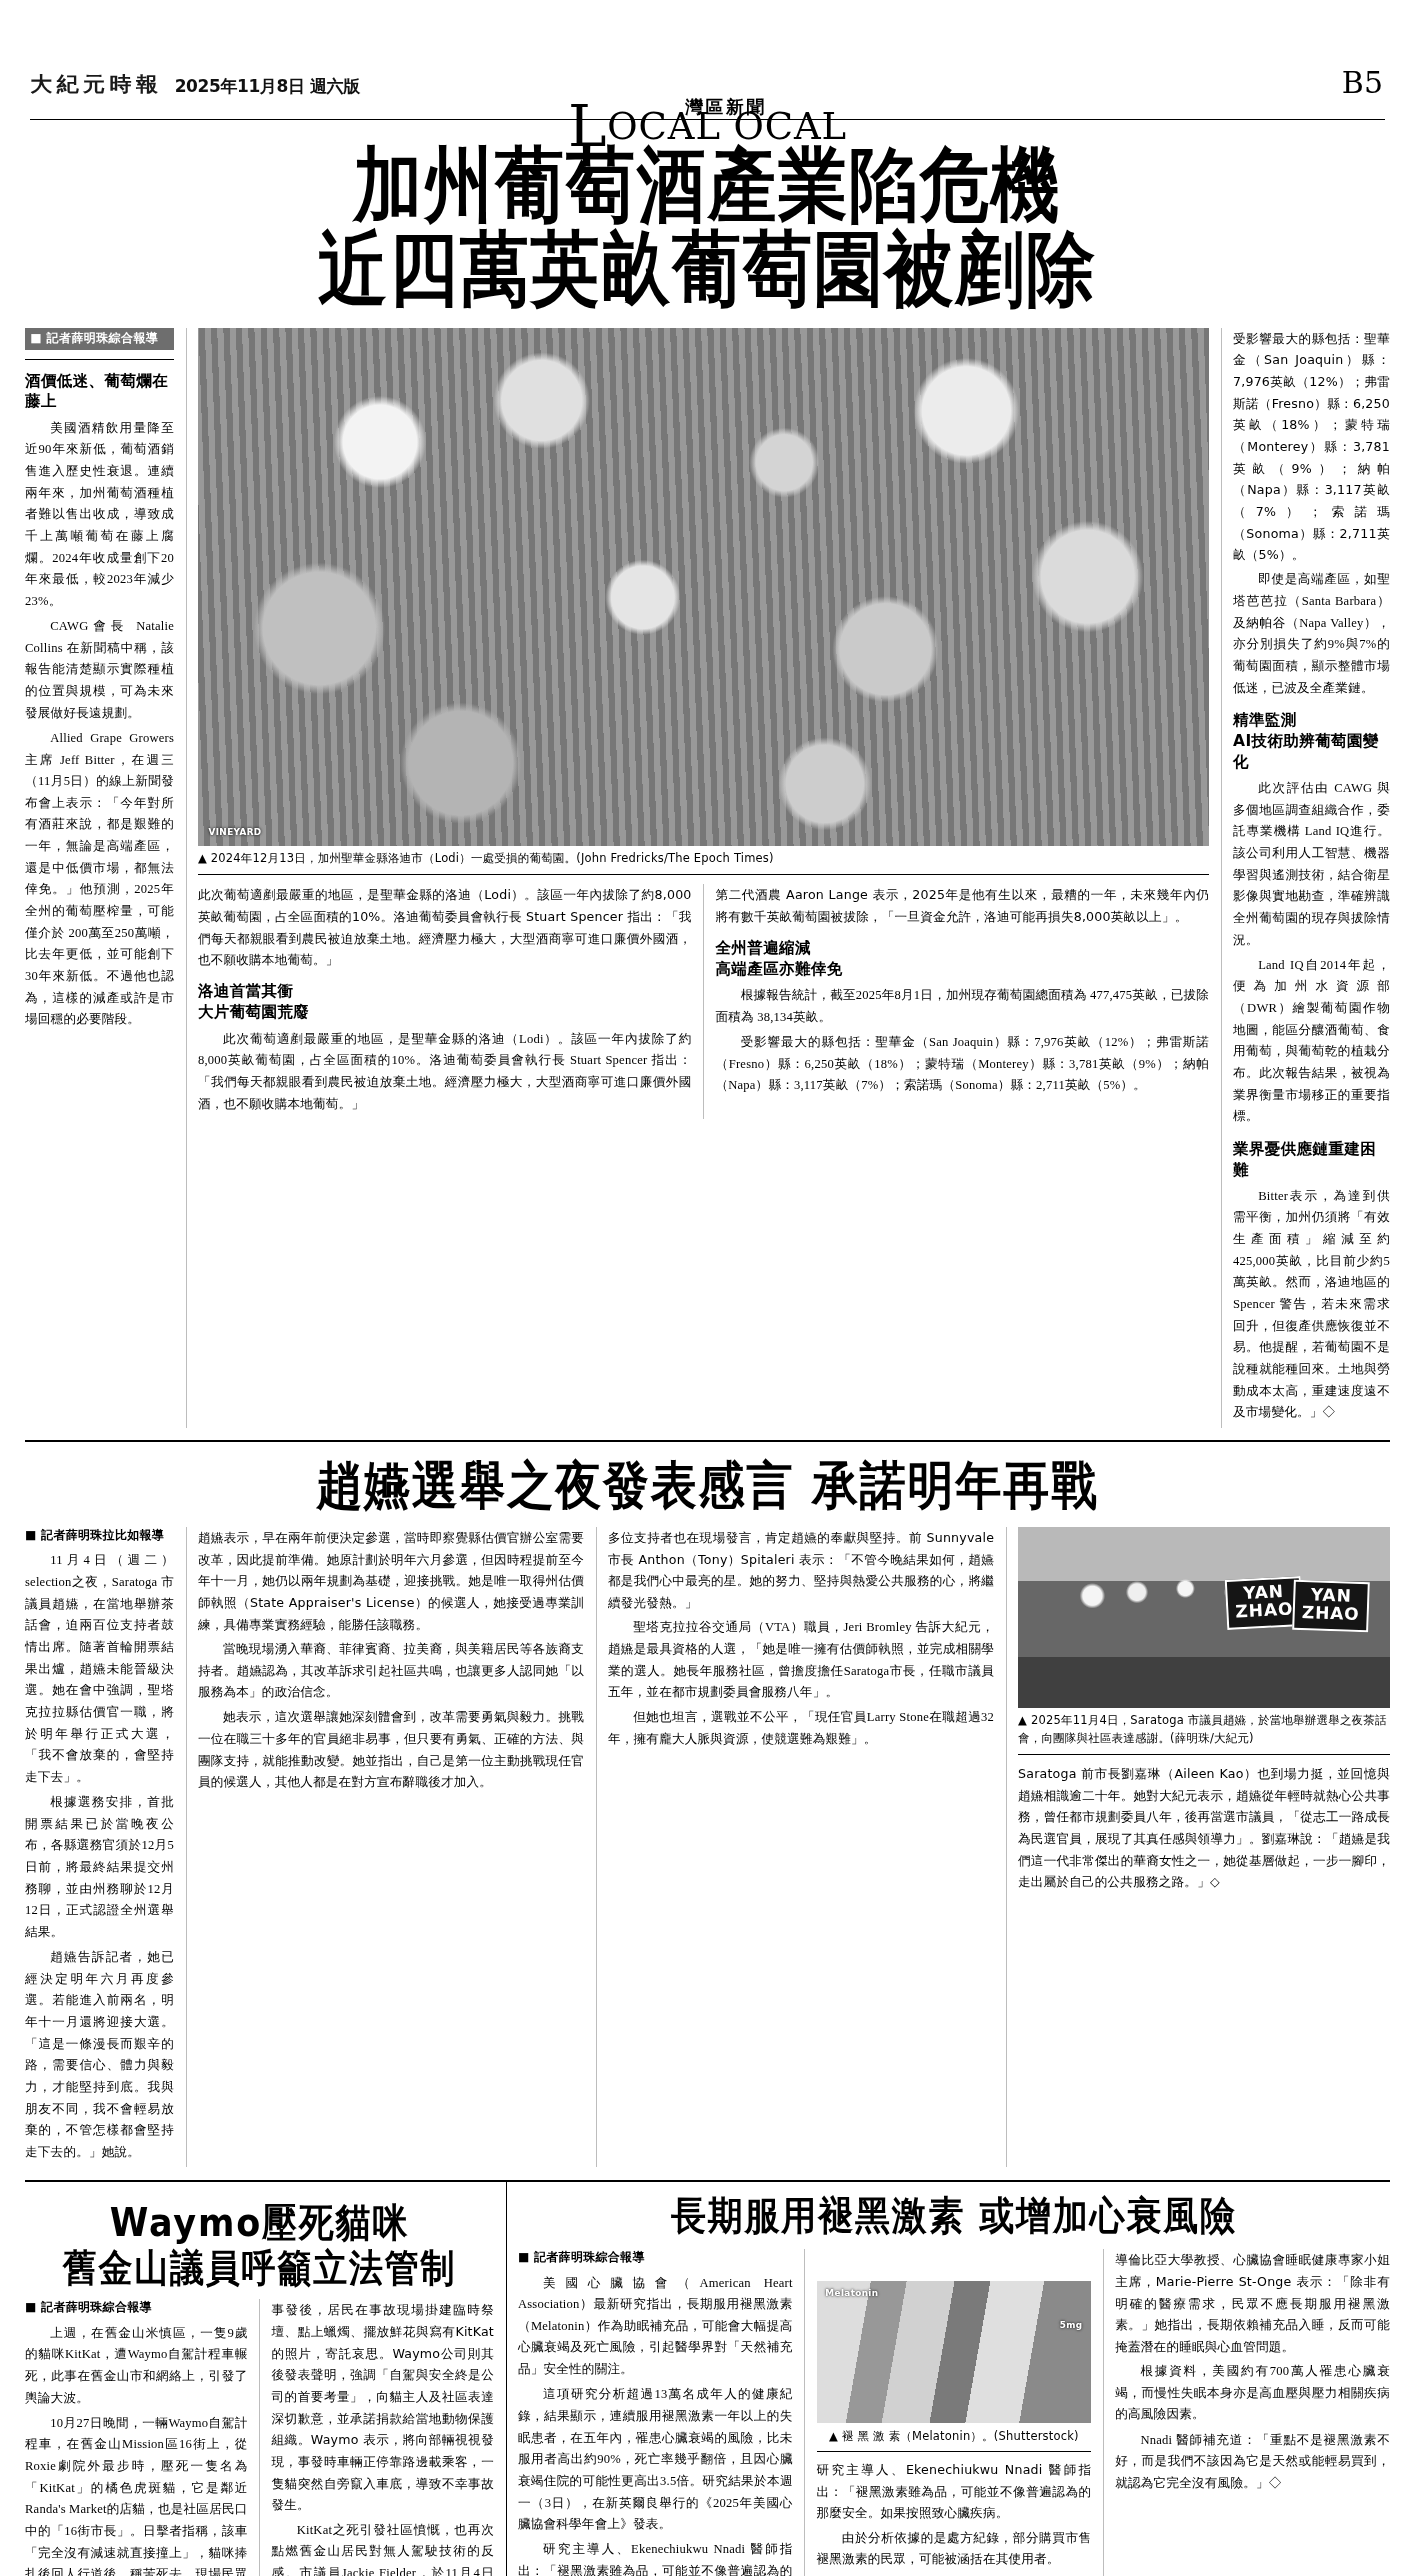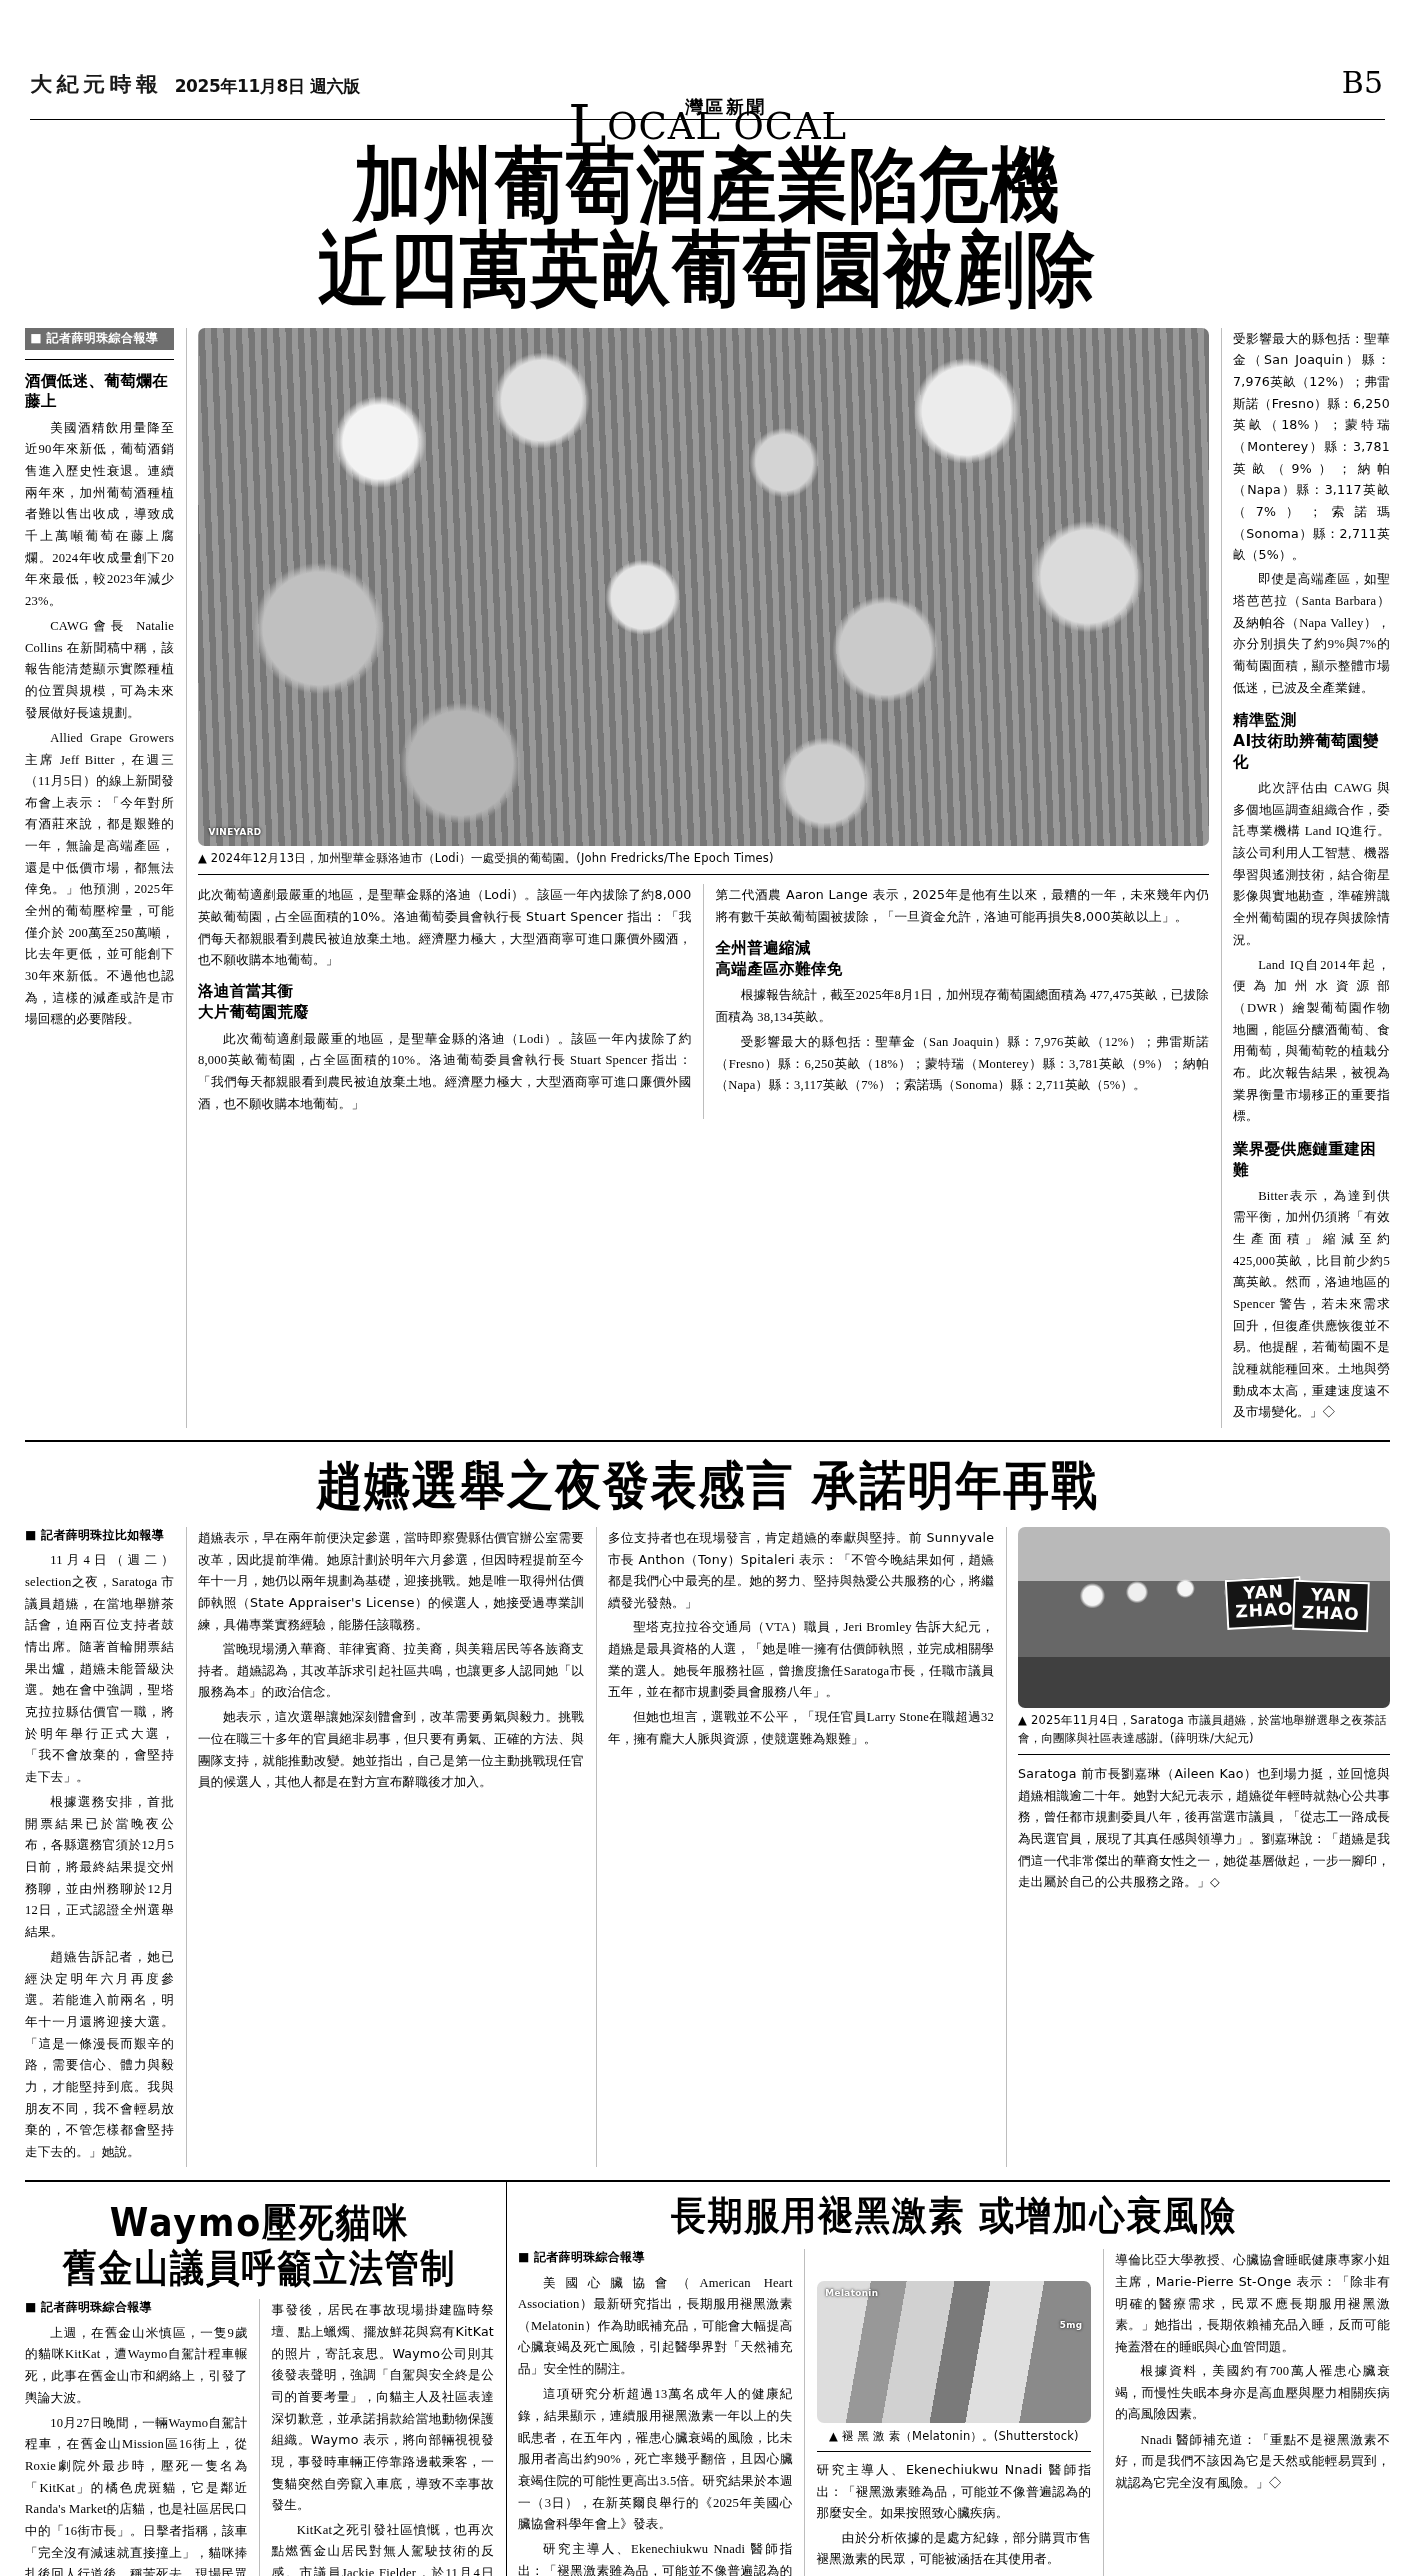--- a/index.html
+++ b/index.html
@@ -88,21 +88,21 @@
   .sub-h { font-size:15.5px; font-weight:bold; line-height:1.35; margin:10.6px 0 5.3px; letter-spacing:0.4px; }
   p.body { font-size:12.6px; line-height:1.72; text-align:justify; margin:0 0 3.5px; letter-spacing:0.2px; }
   p.body.ind { text-indent:2em;font-family:Liberation Serif, serif; }
 
   .rule-h { border-top:1.3px solid #000; margin:8.8px 0; }
   .rule-thick { border-top:2.2px solid #000; }
 
   .cap { font-size:11.5px; line-height:1.5; margin-top:4.4px; letter-spacing:0.2px; }
 
   
-  .photo { position:relative; overflow:hidden; background:#8a8a8a;border-radius:7px; }
+  .photo { position:relative; overflow:hidden; background:#8a8a8a; }
   .photo.vineyard {
     background:
       radial-gradient(circle at 18% 22%, #e8e4da 0 4%, transparent 5%),
       radial-gradient(circle at 34% 14%, #d8d3c6 0 5%, transparent 6%),
       radial-gradient(circle at 58% 26%, #cfc9bb 0 4%, transparent 5%),
       radial-gradient(circle at 76% 16%, #e2ded2 0 5%, transparent 6%),
       radial-gradient(circle at 12% 58%, #bdb7a8 0 6%, transparent 7%),
       radial-gradient(circle at 44% 52%, #ddd8cb 0 5%, transparent 6%),
       radial-gradient(circle at 68% 62%, #c6c0b1 0 6%, transparent 7%),
       radial-gradient(circle at 88% 48%, #d4cfc1 0 5%, transparent 6%),

